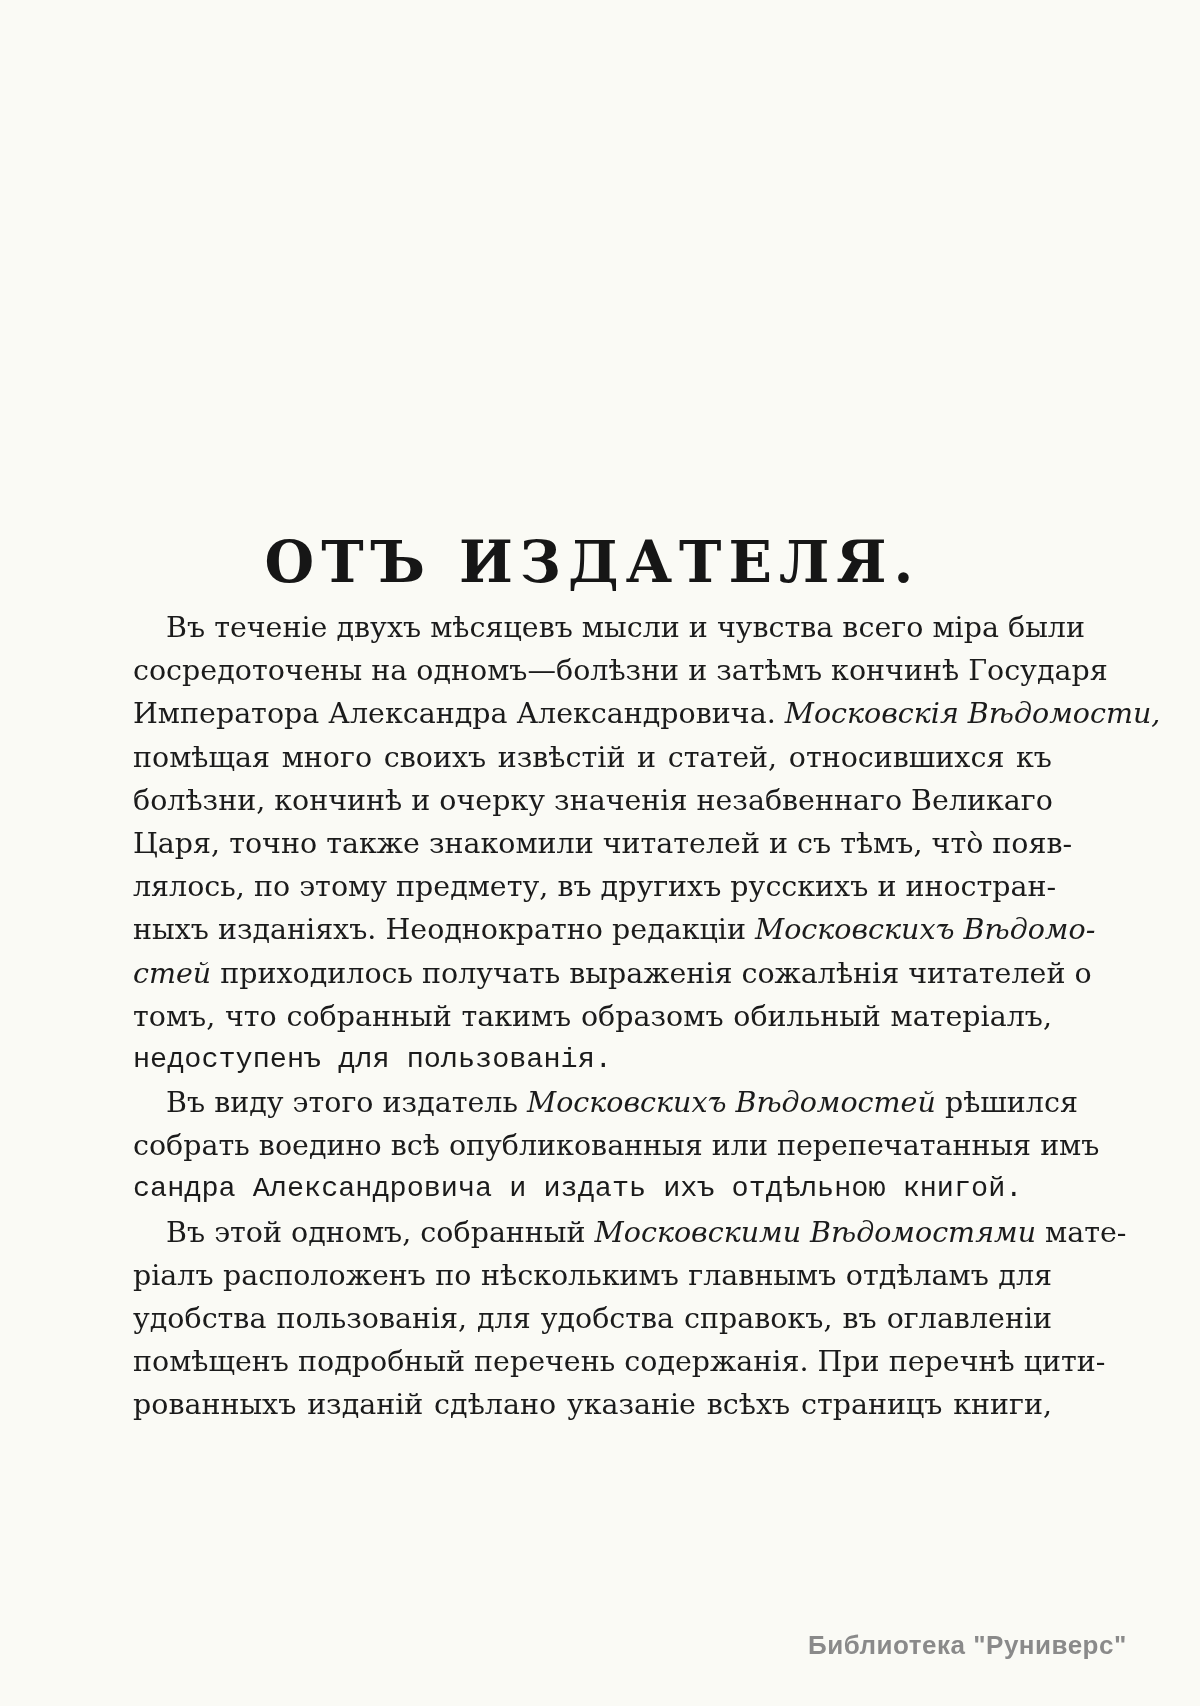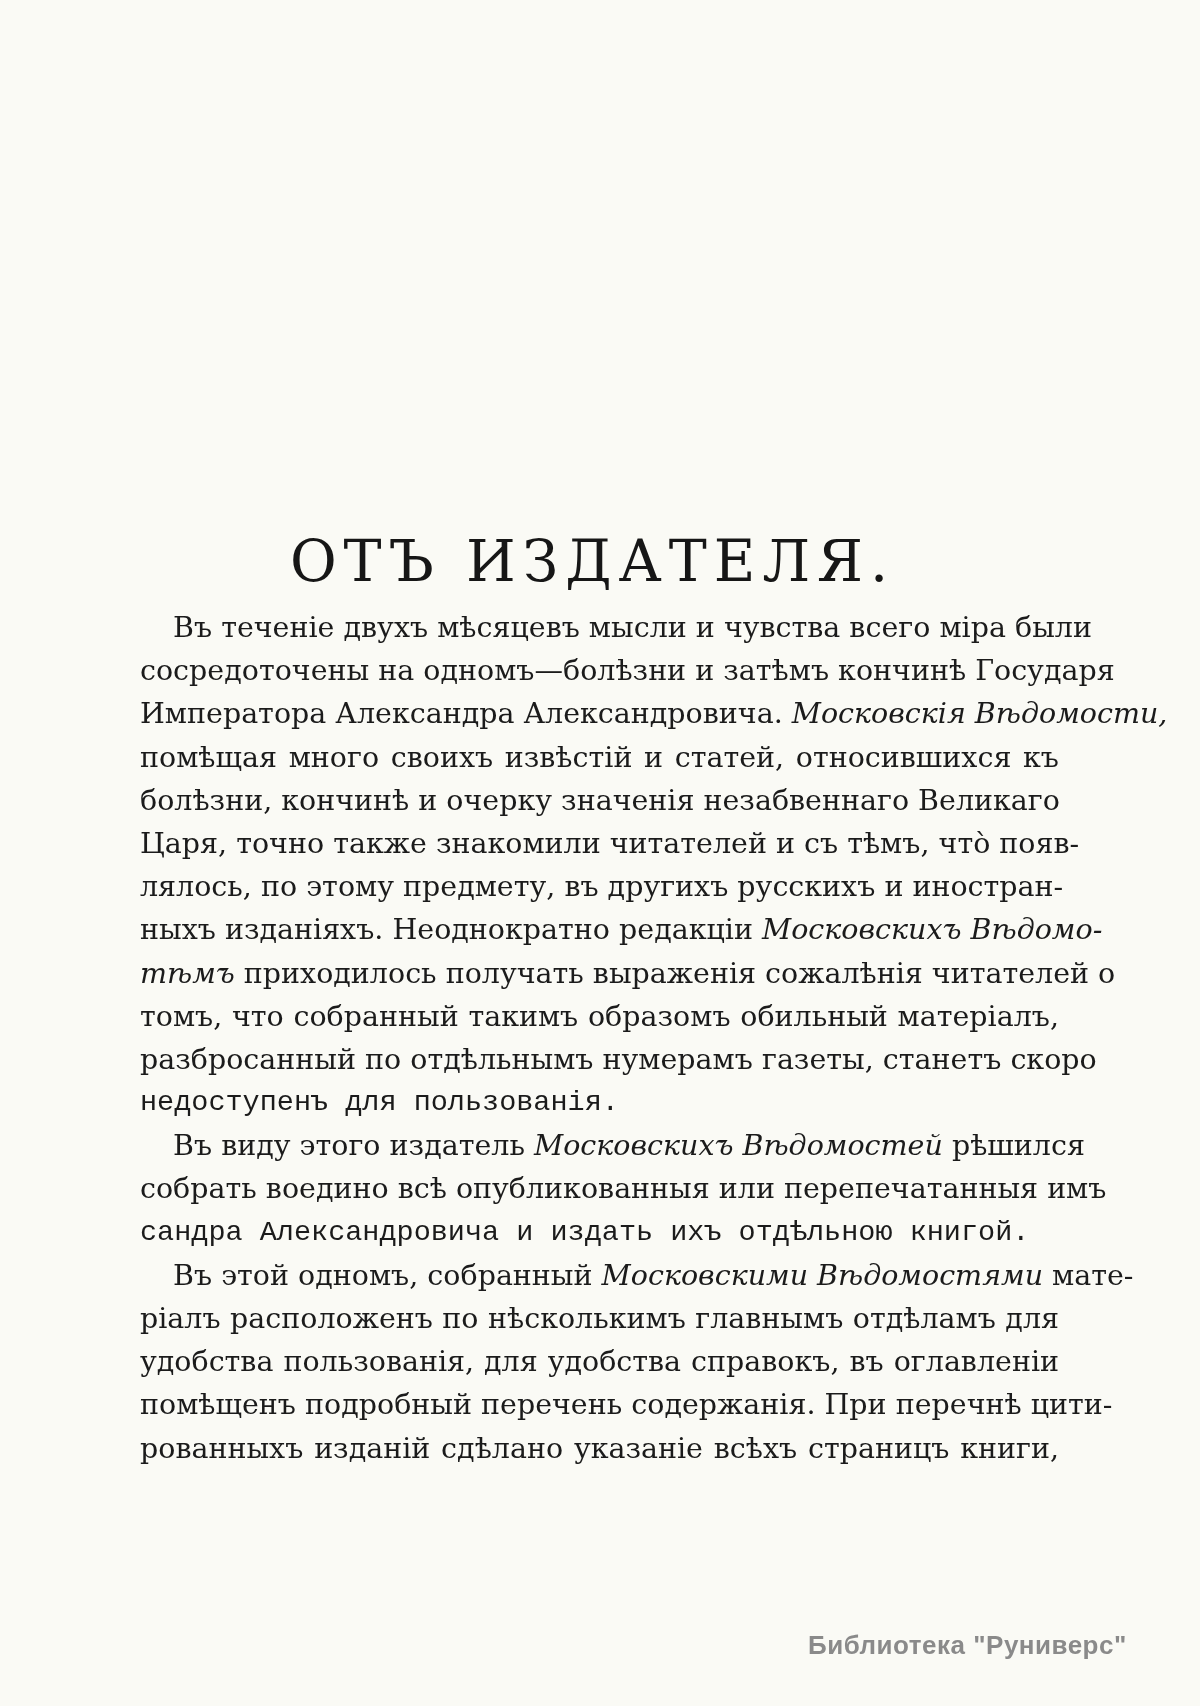--- a/index.html
+++ b/index.html
@@ -16,29 +16,29 @@
     color: #1b1b1b;
   }
   .title {
     position: absolute;
     top: 528px;
     left: 133px;
     width: 919px;
     margin: 0;
     text-align: center;
     font-size: 57px;
-    font-weight: 400;
+    font-weight: 700;
     letter-spacing: 7px;
     white-space: nowrap;
     color: #161616;
   }
   .body-text {
     position: absolute;
     top: 606px;
-    left: 140px;
+    left: 133px;
     width: 919px;
     font-size: 28.5px;
   }
   .line {
     height: 43.2px;
     line-height: 43.2px;
     white-space: nowrap;
     text-align: justify;
     text-align-last: justify;
   }
@@ -69,23 +69,22 @@
   <h1 class="title">ОТЪ ИЗДАТЕЛЯ.</h1>
   <div class="body-text" id="body-text">
       <div class="line indent"><span>Въ теченіе двухъ мѣсяцевъ мысли и чувства всего міра были</span></div>
       <div class="line"><span>сосредоточены на одномъ—болѣзни и затѣмъ кончинѣ Государя</span></div>
       <div class="line"><span>Императора Александра Александровича. </span><span class="it">Московскія Вѣдомости,</span></div>
       <div class="line"><span>помѣщая много своихъ извѣстій и статей, относившихся къ</span></div>
       <div class="line"><span>болѣзни, кончинѣ и очерку значенія незабвеннаго Великаго</span></div>
       <div class="line"><span>Царя, точно также знакомили читателей и съ тѣмъ, что̀ появ-</span></div>
       <div class="line"><span>лялось, по этому предмету, въ другихъ русскихъ и иностран-</span></div>
       <div class="line"><span>ныхъ изданіяхъ. Неоднократно редакціи </span><span class="it">Московскихъ Вѣдомо-</span></div>
-      <div class="line"><span class="it">тѣмъ</span><span> приходилось получать выраженія сожалѣнія читателей о</span></div>
+      <div class="line"><span class="it">стей</span><span> приходилось получать выраженія сожалѣнія читателей о</span></div>
       <div class="line"><span>томъ, что собранный такимъ образомъ обильный матеріалъ,</span></div>
-      <div class="line"><span>разбросанный по отдѣльнымъ нумерамъ газеты, станетъ скоро</span></div>
       <div class="line lastline"><span>недоступенъ для пользованія.</span></div>
       <div class="line indent"><span>Въ виду этого издатель </span><span class="it">Московскихъ Вѣдомостей</span><span> рѣшился</span></div>
       <div class="line"><span>собрать воедино всѣ опубликованныя или перепечатанныя имъ</span></div>
       <div class="line lastline"><span>сандра Александровича и издать ихъ отдѣльною книгой.</span></div>
       <div class="line indent"><span>Въ этой одномъ, собранный </span><span class="it">Московскими Вѣдомостями</span><span> мате-</span></div>
       <div class="line"><span>ріалъ расположенъ по нѣсколькимъ главнымъ отдѣламъ для</span></div>
       <div class="line"><span>удобства пользованія, для удобства справокъ, въ оглавленіи</span></div>
       <div class="line"><span>помѣщенъ подробный перечень содержанія. При перечнѣ цити-</span></div>
       <div class="line"><span>рованныхъ изданій сдѣлано указаніе всѣхъ страницъ книги,</span></div>
     </div>

